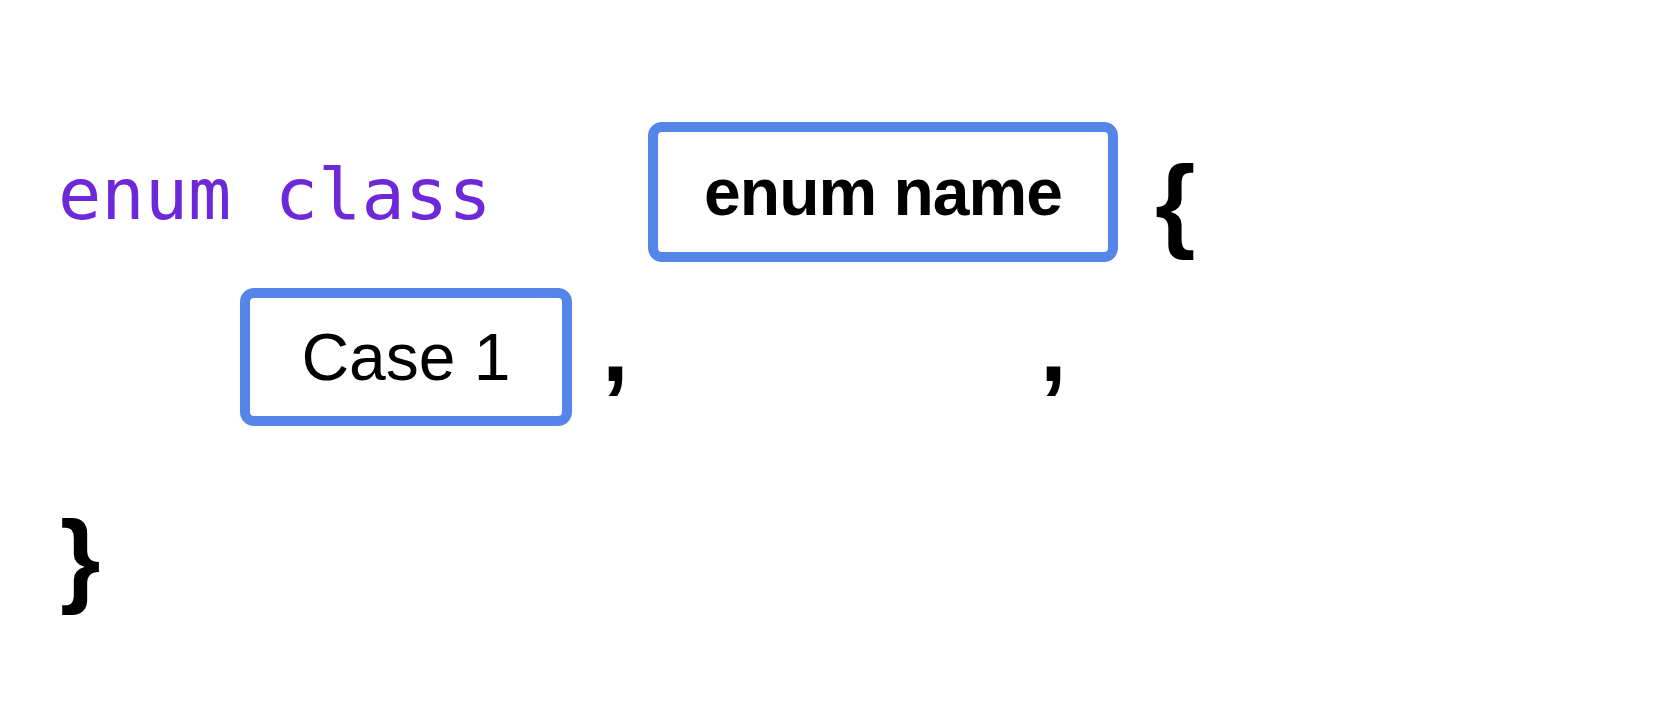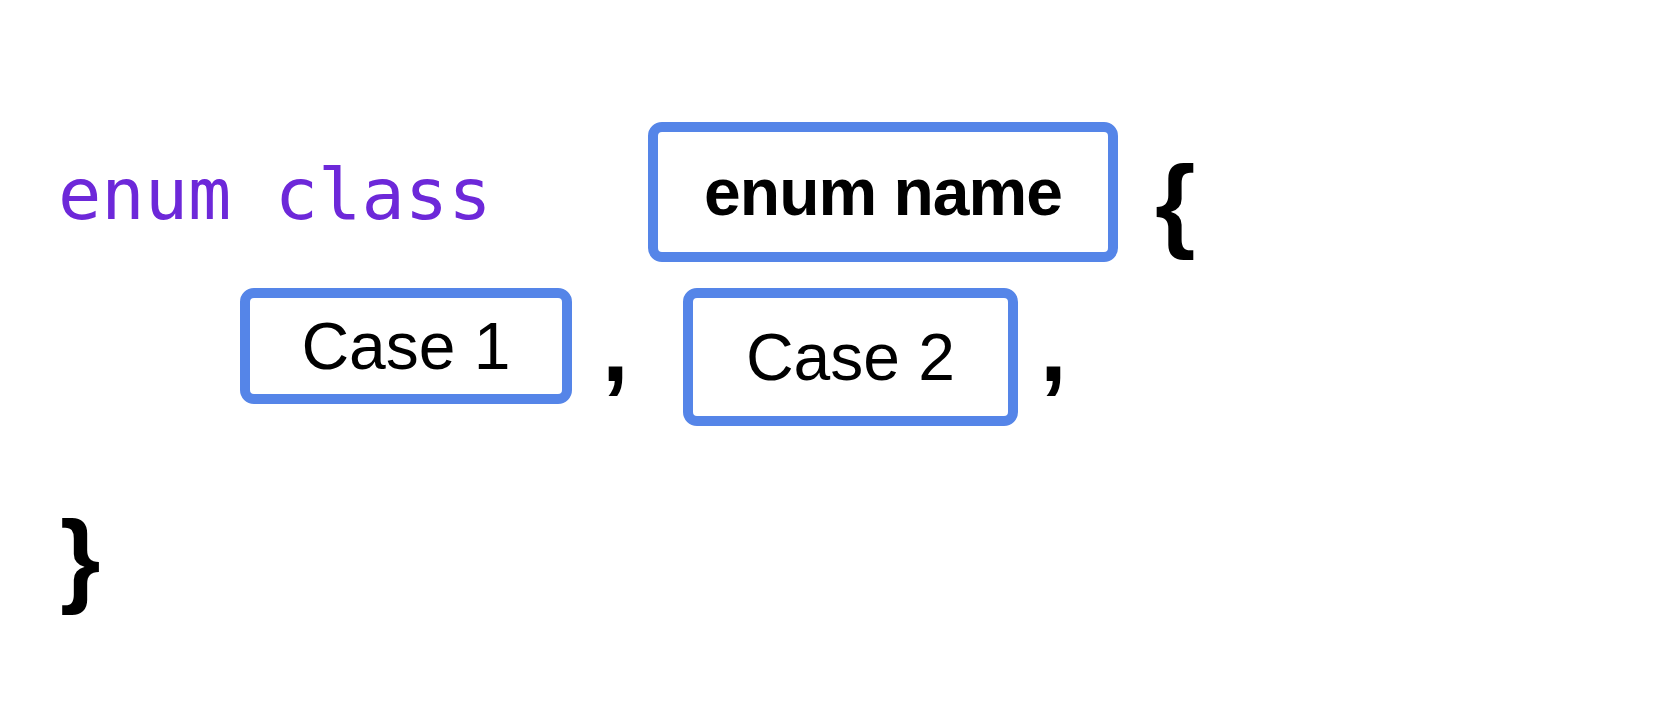--- a/index.html
+++ b/index.html
@@ -95,28 +95,25 @@
 <div id="canvas" style="background: rgb(255, 255, 255);">
 
   <div class="node mono-keyword" style="left:58px; top:158px;">enum class</div>
 
   <div class="slot slot-name" style="left: 648px; top: 122px; width: 470px; height: 140px; border-color: rgb(85, 133, 232);">
     <span class="slot-label">enum name</span>
   </div>
 
   <div class="node brace" style="left:1155px; top:150px;">{</div>
 
-  <div class="slot slot-case" style="left: 240px; top: 288px; width: 332px; height: 116px; border-color: rgb(85, 133, 232);">
+  <div class="slot slot-case" style="left: 240px; top: 288px; width: 332px; height: 138px; border-color: rgb(85, 133, 232);">
     <span class="slot-label">Case 1</span>
   </div>
 
   <div class="node comma" style="left:602px; top:300px;">,</div>
 
-  <div class="slot slot-case" style="left: 683px; top: 288px; width: 335px; height: 138px; border-color: rgb(85, 133, 232);">
-    <span class="slot-label">Case 2</span>
-  </div>
 
   <div class="node comma" style="left:1040px; top:300px;">,</div>
 
 
   <div class="node brace" style="left:60px; top:505px;">}</div>
 
 </div>
 
 </body></html>

